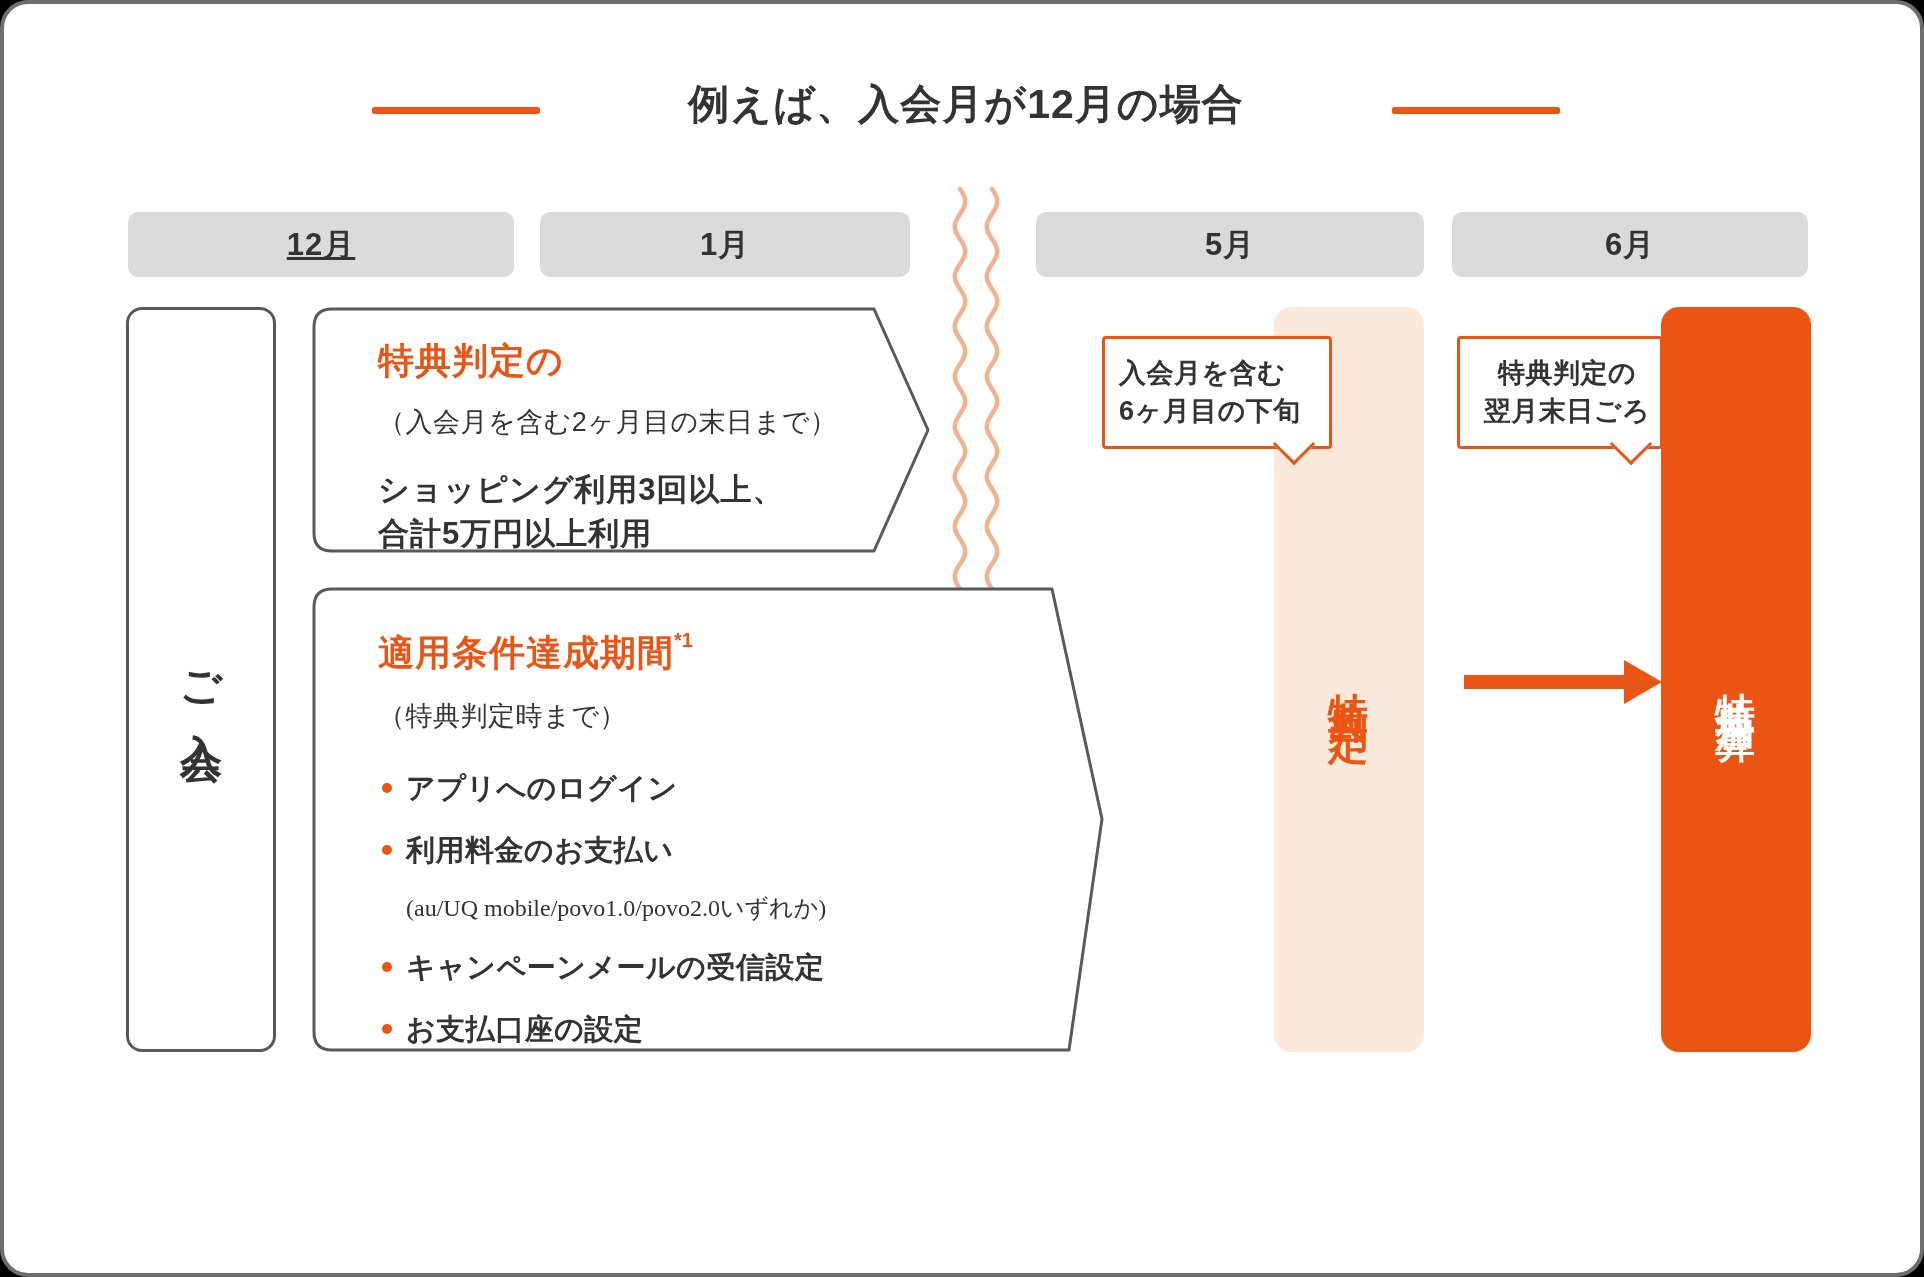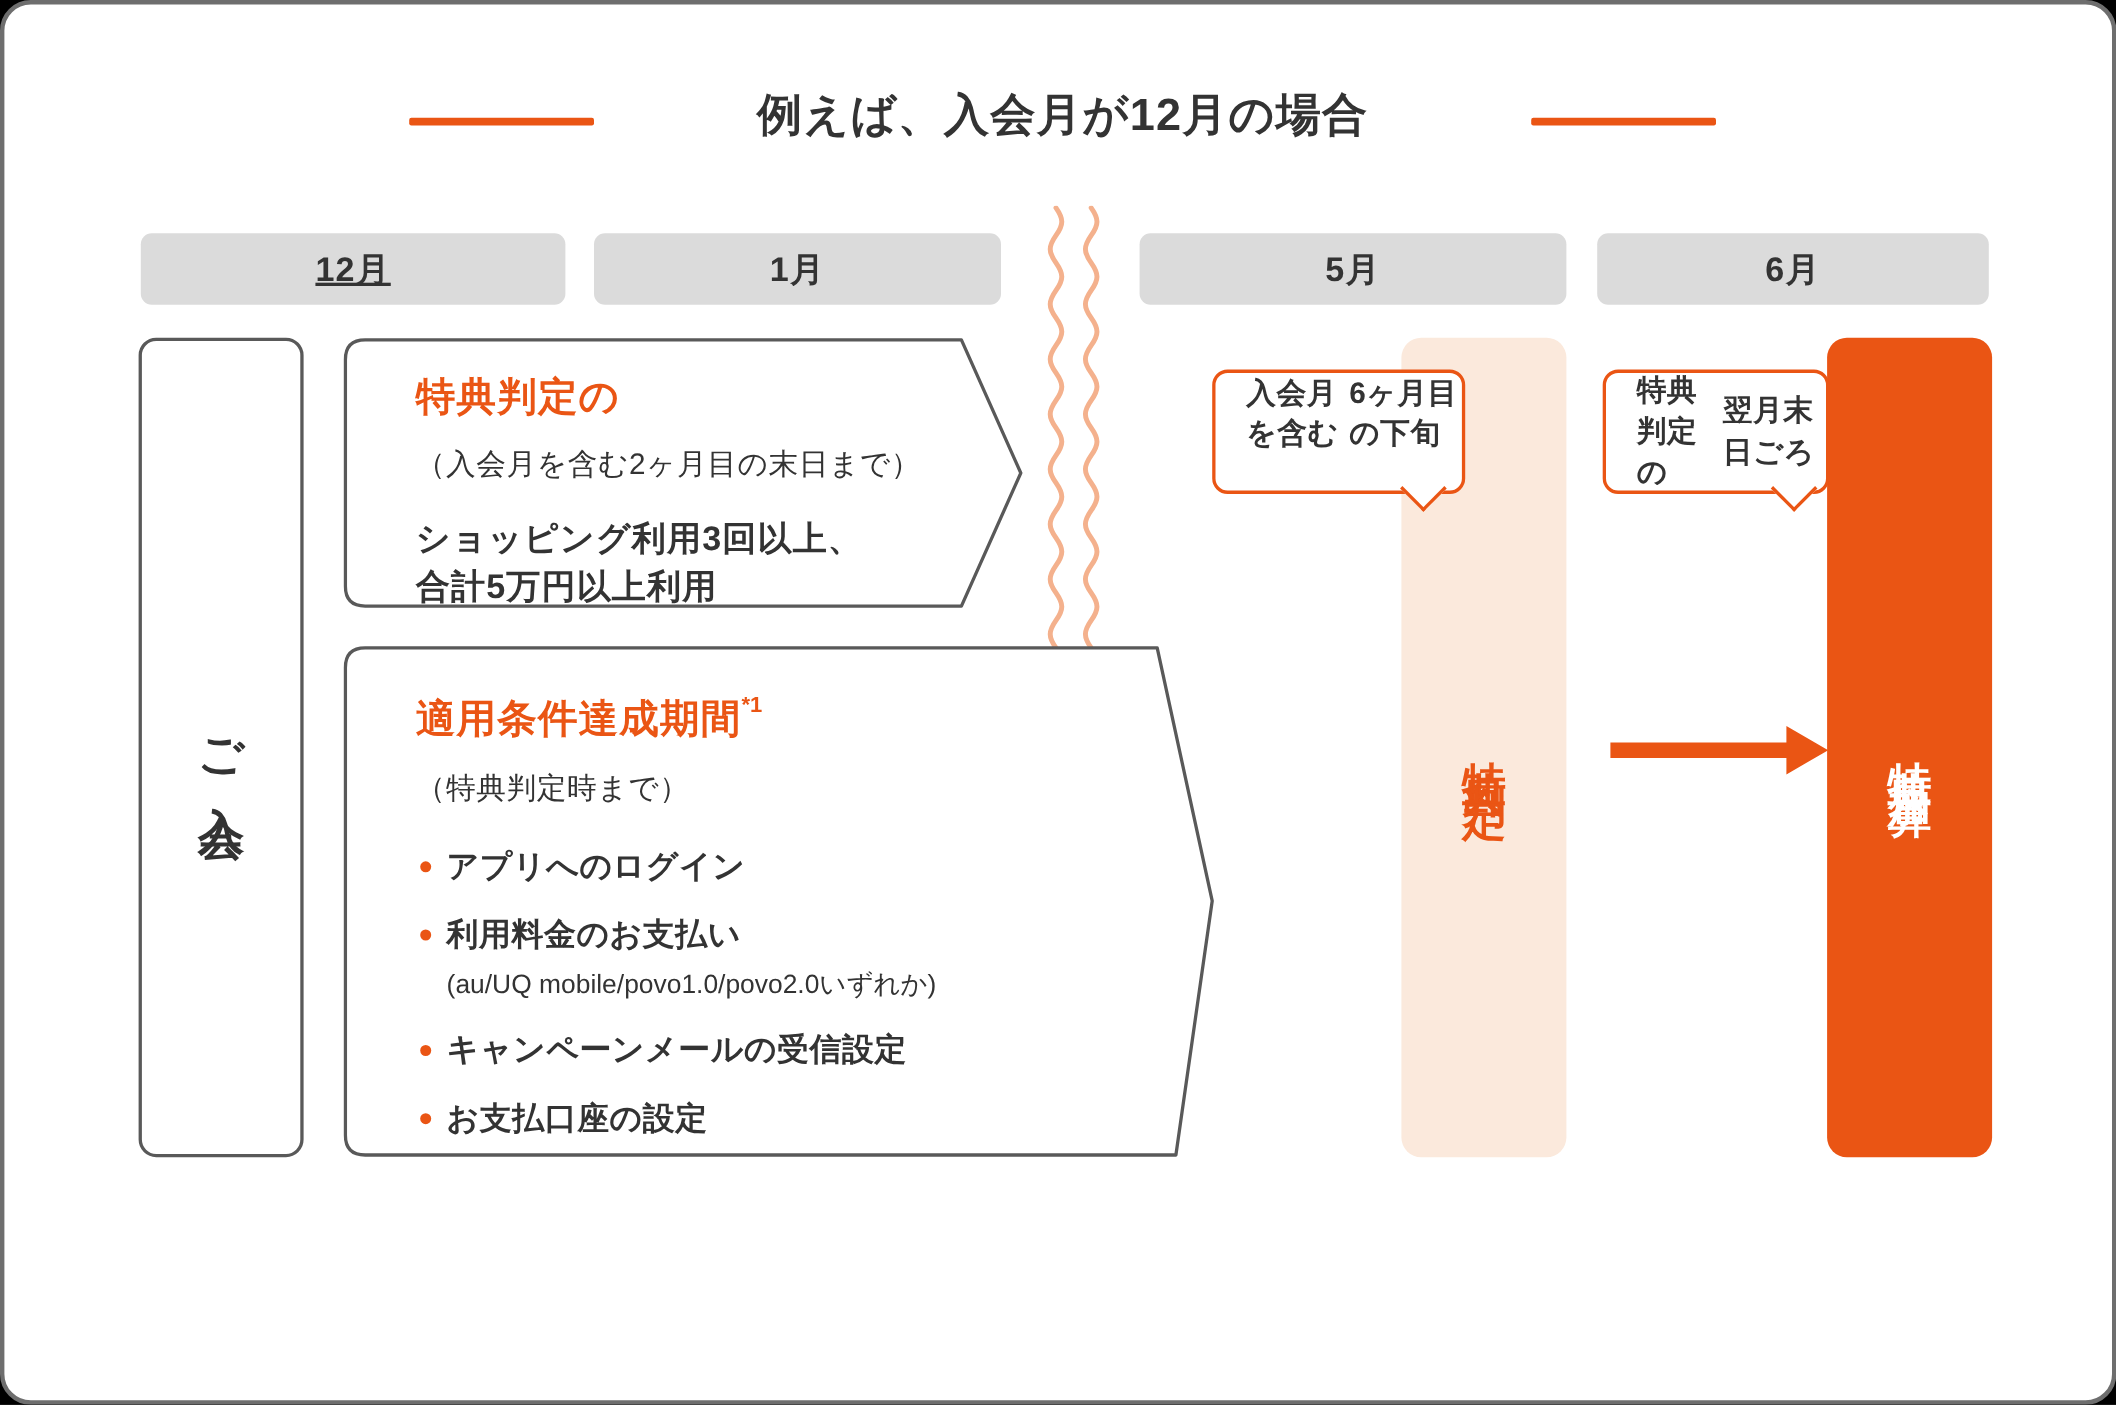--- a/index.html
+++ b/index.html
@@ -72,37 +72,37 @@
   .box-cond .content{padding:42px 0 0 66px;}
   .box-cond .chev-sub{margin-top:20px;}
   .bullet-list{list-style:none;margin-top:36px;}
   .bullet-item{display:flex;align-items:flex-start;margin-top:26px;}
   .bullet-item:first-child{margin-top:0;}
   .bullet-dot{
     flex:0 0 auto;width:10px;height:10px;border-radius:50%;
     background:var(--accent);margin:13px 14px 0 4px;
   }
   .bullet-text{font-size:29px;font-weight:600;color:var(--text-dark);letter-spacing:0.5px;line-height:1.25;}
-  .bullet-note{font-size:24px;font-weight:500;color:var(--text-dark);margin-top:12px;letter-spacing:0;}
+  .bullet-note{font-size:24px;font-weight:500;color:var(--text-dark);margin-top:24px;letter-spacing:0;font-family:Liberation Serif, serif;}
   
   .vbar{
     position:absolute;top:303px;width:150px;height:745px;border-radius:18px;
     display:flex;align-items:center;justify-content:center;
   }
   .bar-judge{left:1270px;background:var(--accent-light);}
   .bar-grant{left:1657px;background:var(--accent);}
   .bar-label{font-size:40px;letter-spacing:10px;}
   .bar-judge .bar-label{color:var(--accent);}
   .bar-grant .bar-label{color:#fff;}
   
   .bubble{
     position:absolute;top:332px;height:113px;background:#fff;
-    border:3px solid var(--accent);border-radius:14px;
-    display:flex;flex-direction:row;justify-content:center;
-    padding-left:28px;z-index:5;
+    border:3px solid var(--accent);border-radius:4px;
+    display:flex;flex-direction:column;justify-content:center;
+    padding-left:14px;z-index:5;
   }
   .bubble-judge{left:1098px;width:230px;}
   .bubble-grant{left:1453px;width:206px;align-items:center;}
   .bubble-line{font-size:27px;font-weight:bold;color:var(--text-dark);line-height:1.38;letter-spacing:0.5px;}
   .bubble-tail{
     position:absolute;width:30px;height:30px;background:#fff;
     border-right:3px solid var(--accent);border-bottom:3px solid var(--accent);
     transform:rotate(45deg);top:calc(100% - 17px);
   }
   .bubble-judge .bubble-tail{right:20px;}

